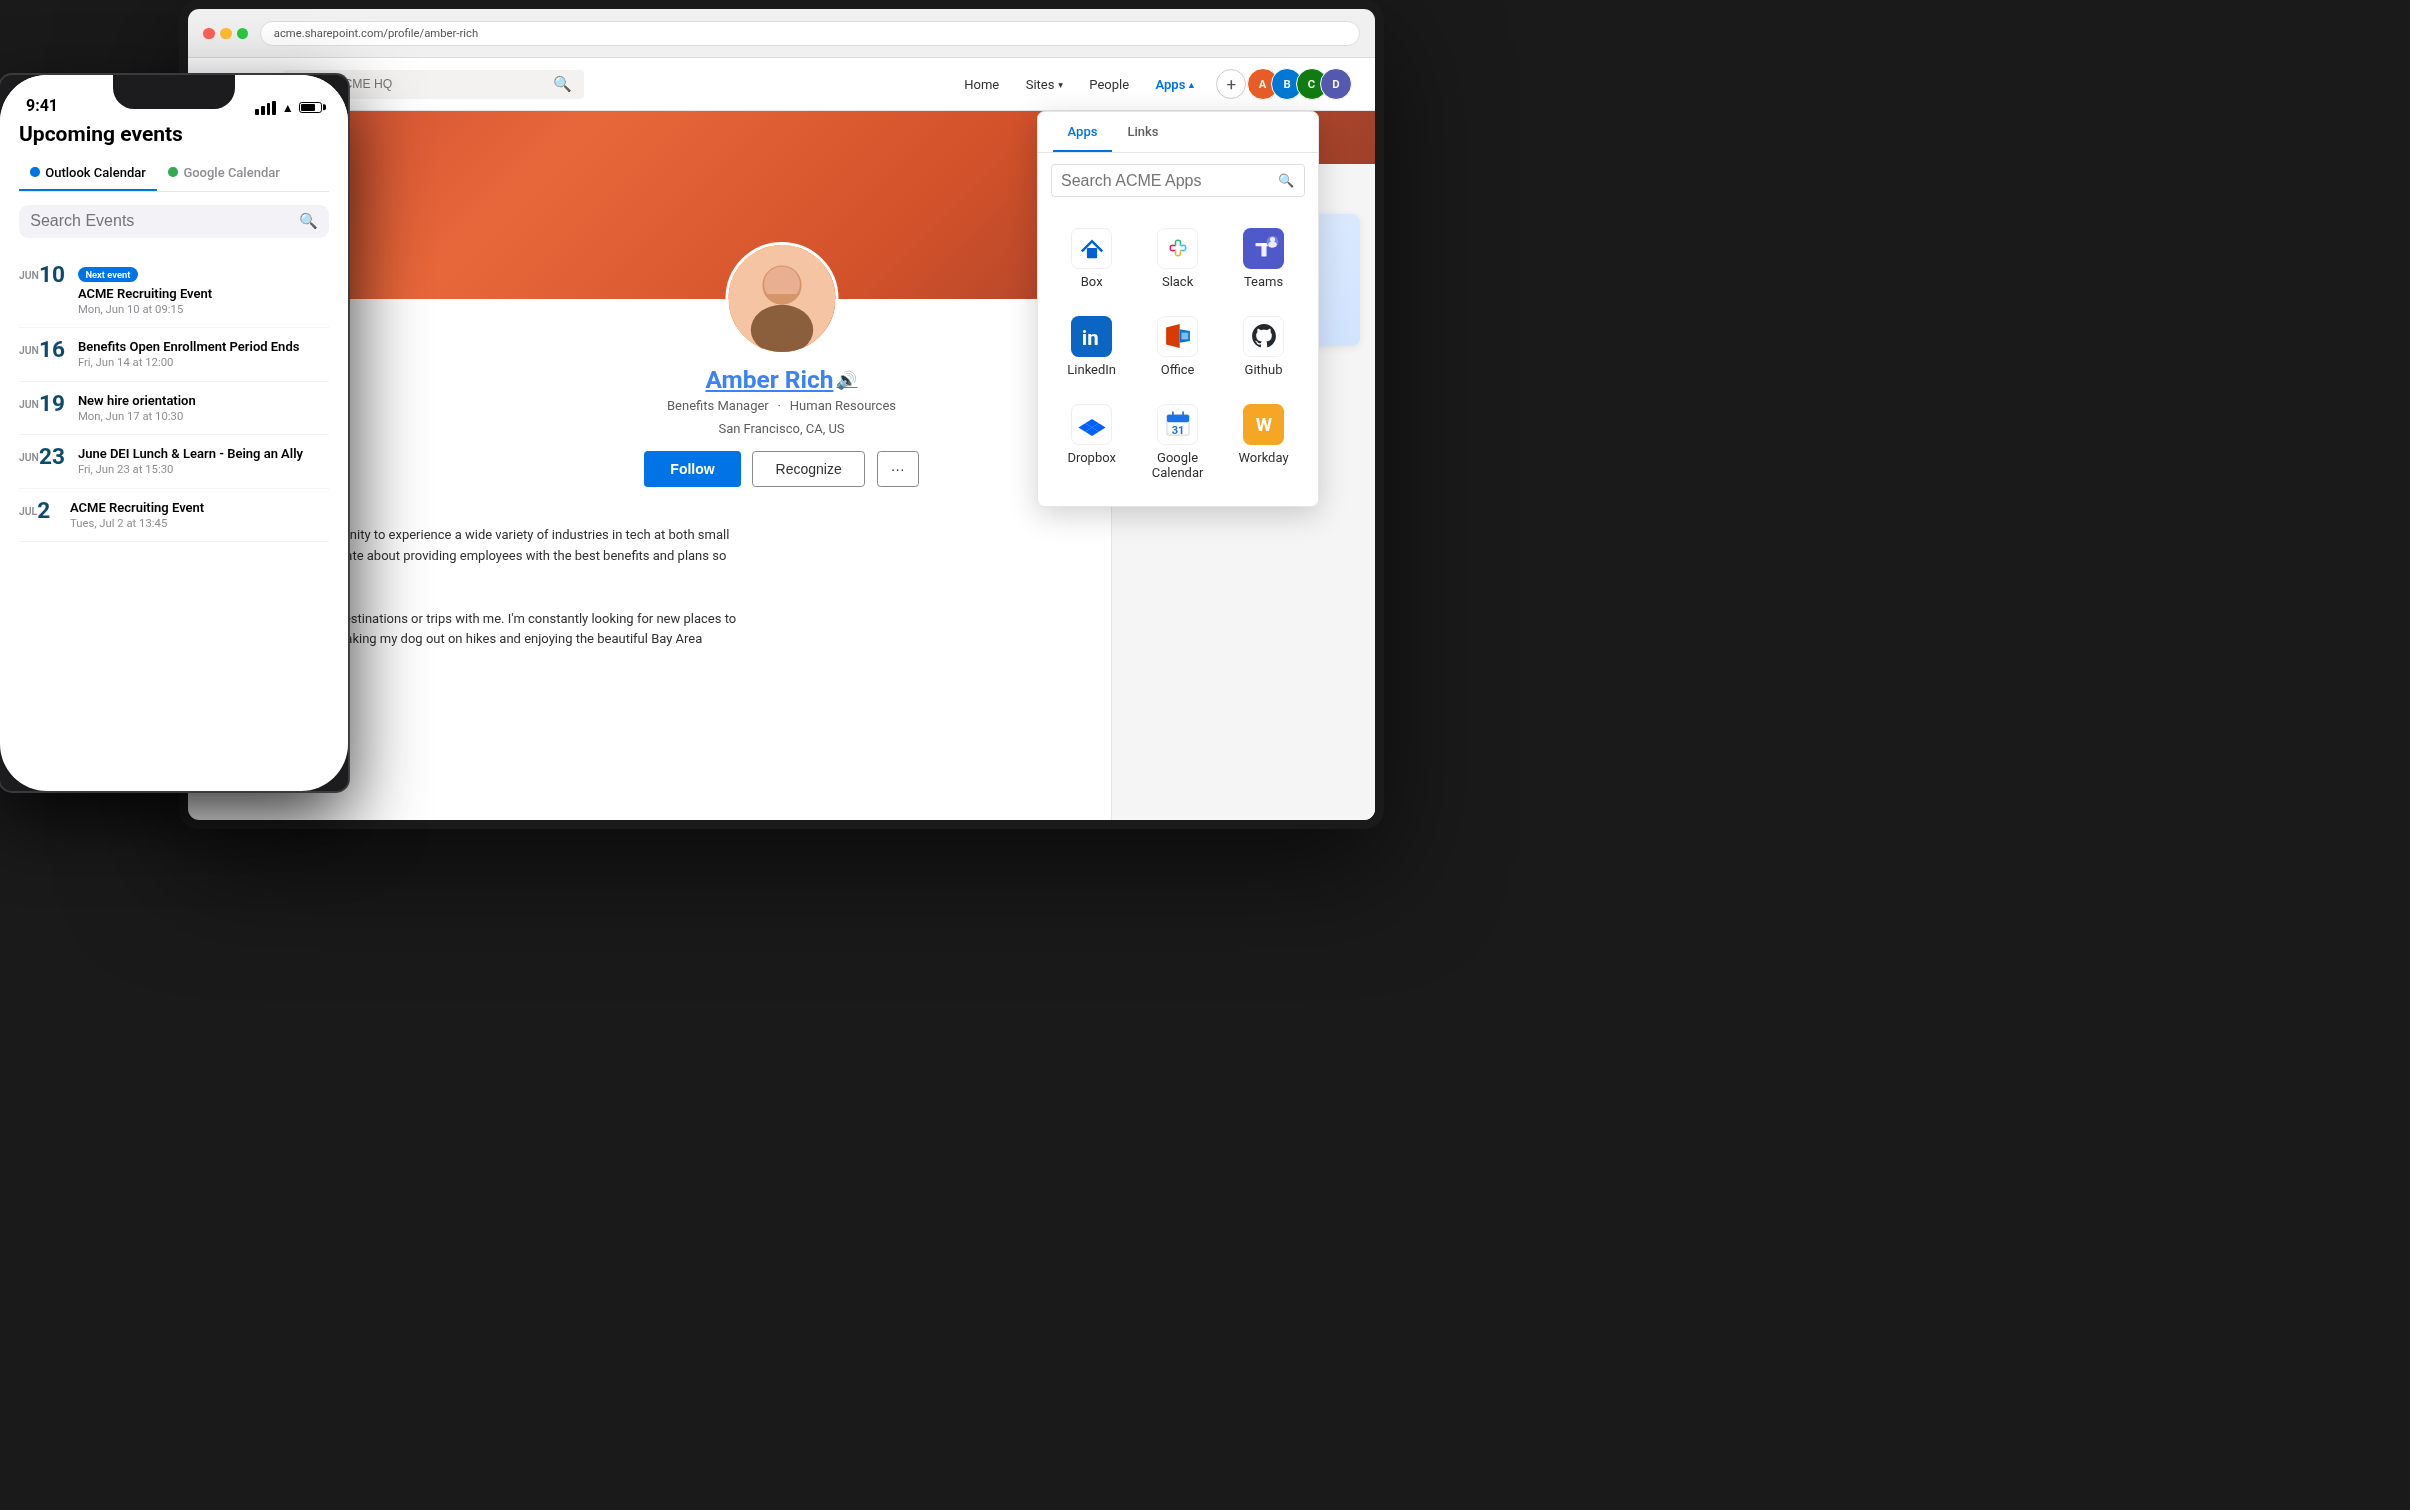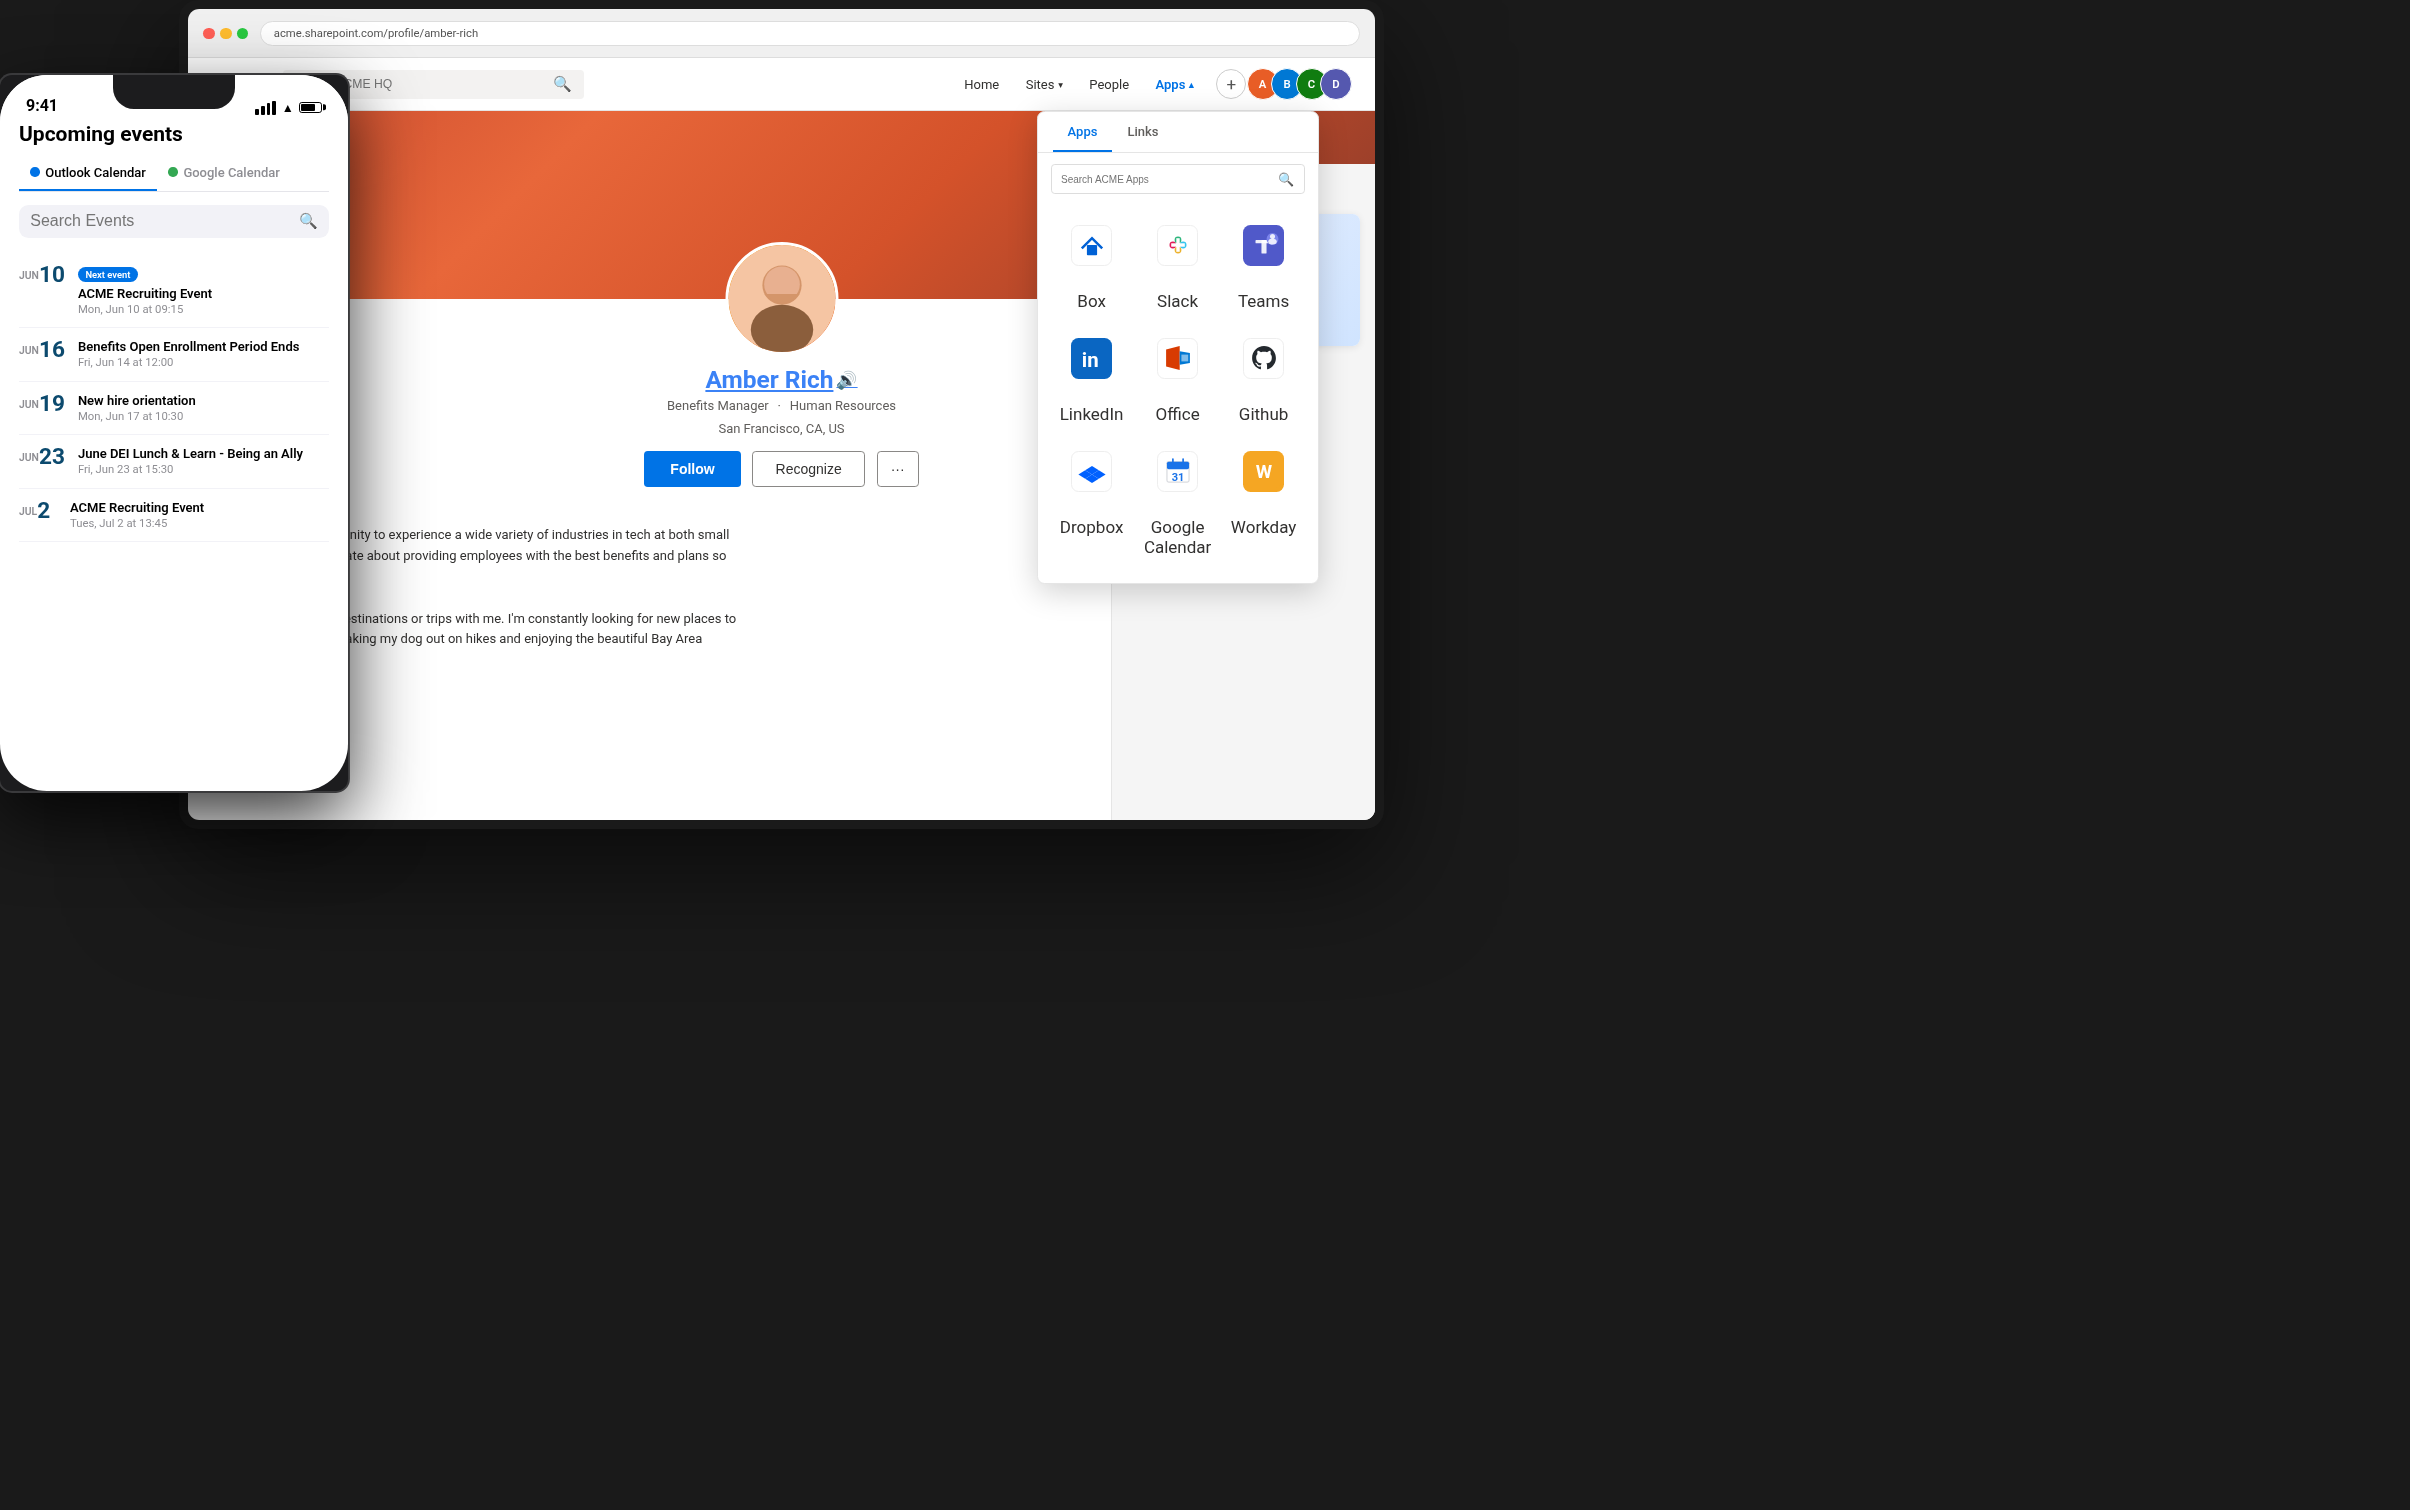--- a/index.html
+++ b/index.html
@@ -388,21 +388,21 @@
       align-items: center;
       margin: 11.3px 13px;
       border: 0.9px solid #ddd;
       border-radius: 3.8px;
       padding: 6.6px 9.4px;
       gap: 7.5px;
     }
     .apps-search input {
       border: none;
       outline: none;
-      font-size: 10px;
+      font-size: 16px;
       color: #605e5c;
       flex: 1;
       background: transparent;
     }
     .apps-grid {
       display: grid;
       grid-template-columns: repeat(3, 1fr);
       gap: 3.8px;
       padding: 7.5px 13px 15px;
     }
@@ -417,21 +417,21 @@
     }
     .app-icon {
       width: 41px;
       height: 41px;
       border-radius: 7.5px;
       display: flex;
       align-items: center;
       justify-content: center;
       font-size: 22.6px;
     }
-    .app-name { font-size: 17px; color: #323130; text-align: center; margin-top: 20px; }
+    .app-name { font-size: 13px; color: #323130; text-align: center; }
 
     
     .icon-box { background: #fff; border: 0.9px solid #eee; }
     .icon-slack { background: #fff; border: 0.9px solid #eee; }
     .icon-office { background: #fff; border: 0.9px solid #eee; }
     .icon-github { background: #fff; border: 0.9px solid #eee; }
     .icon-dropbox { background: #fff; border: 0.9px solid #eee; }
     .icon-gcal { background: #fff; border: 0.9px solid #eee; }
 
     

